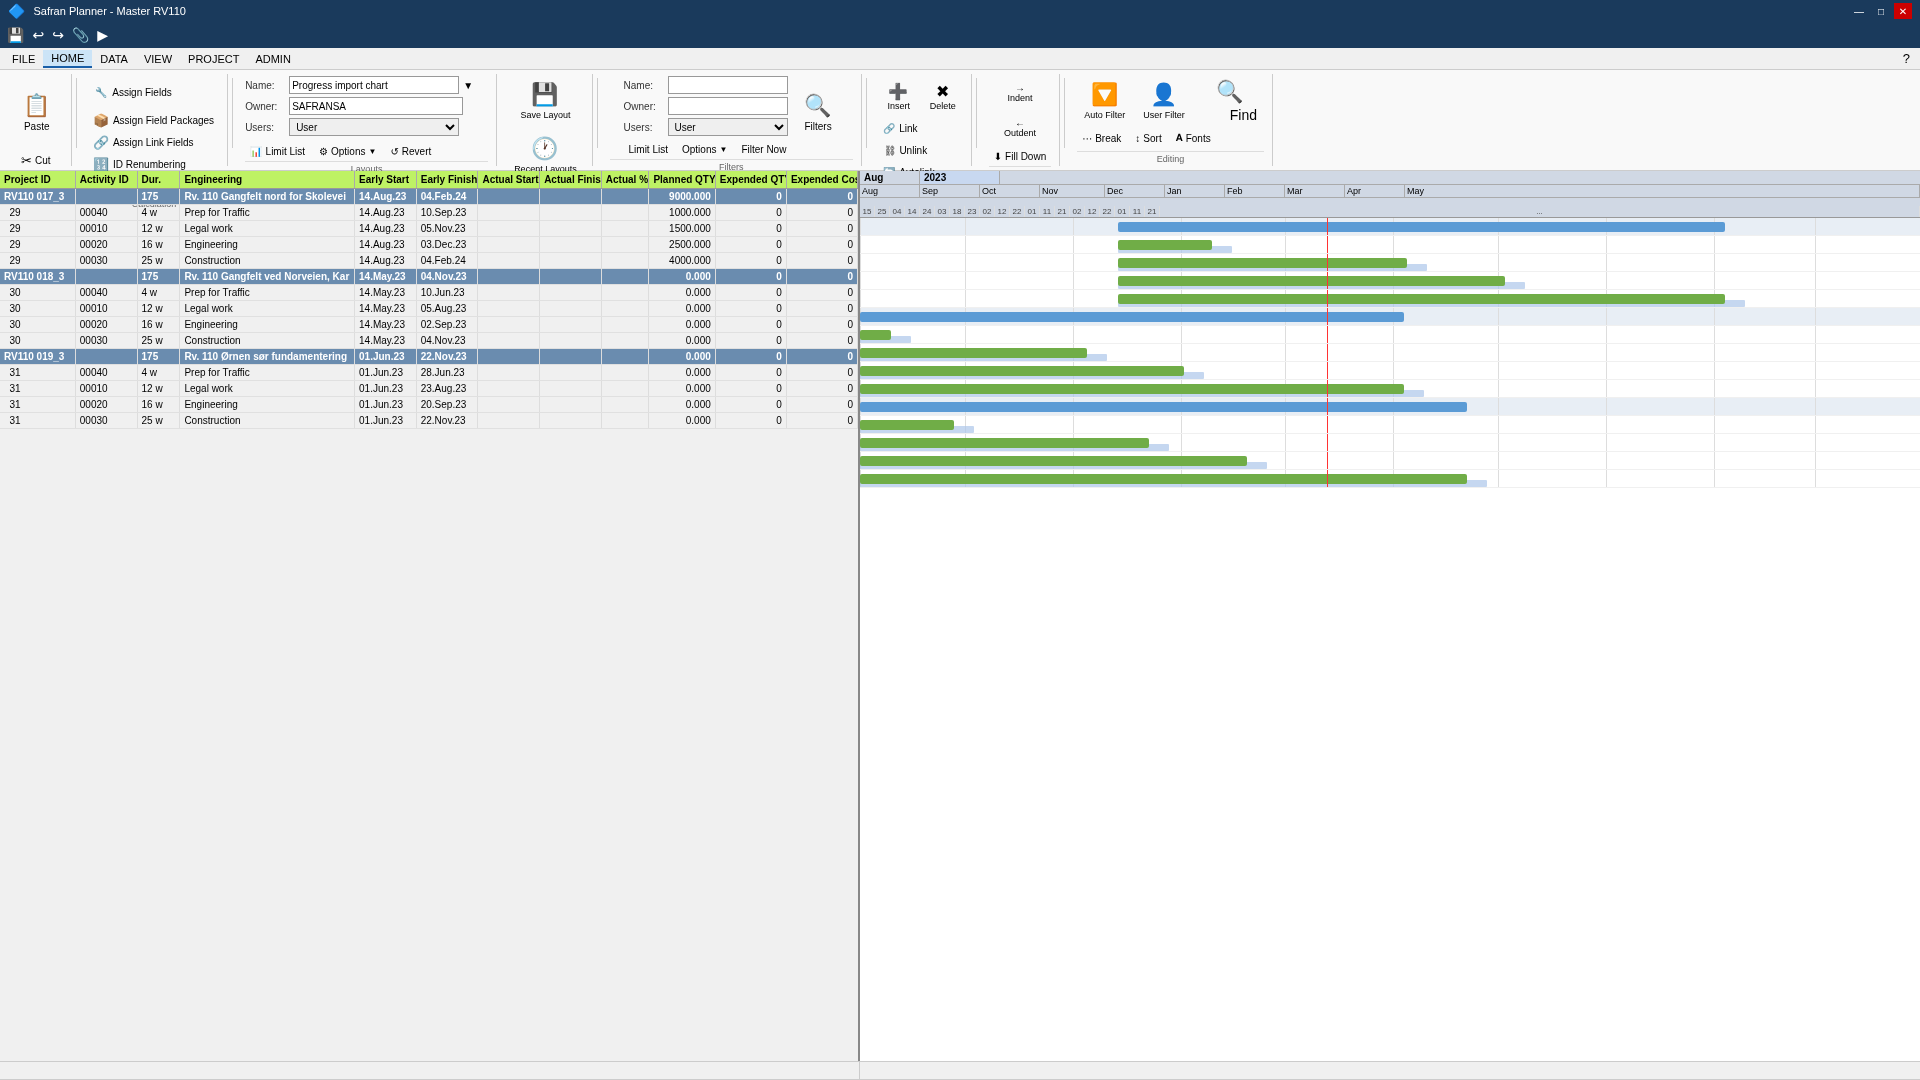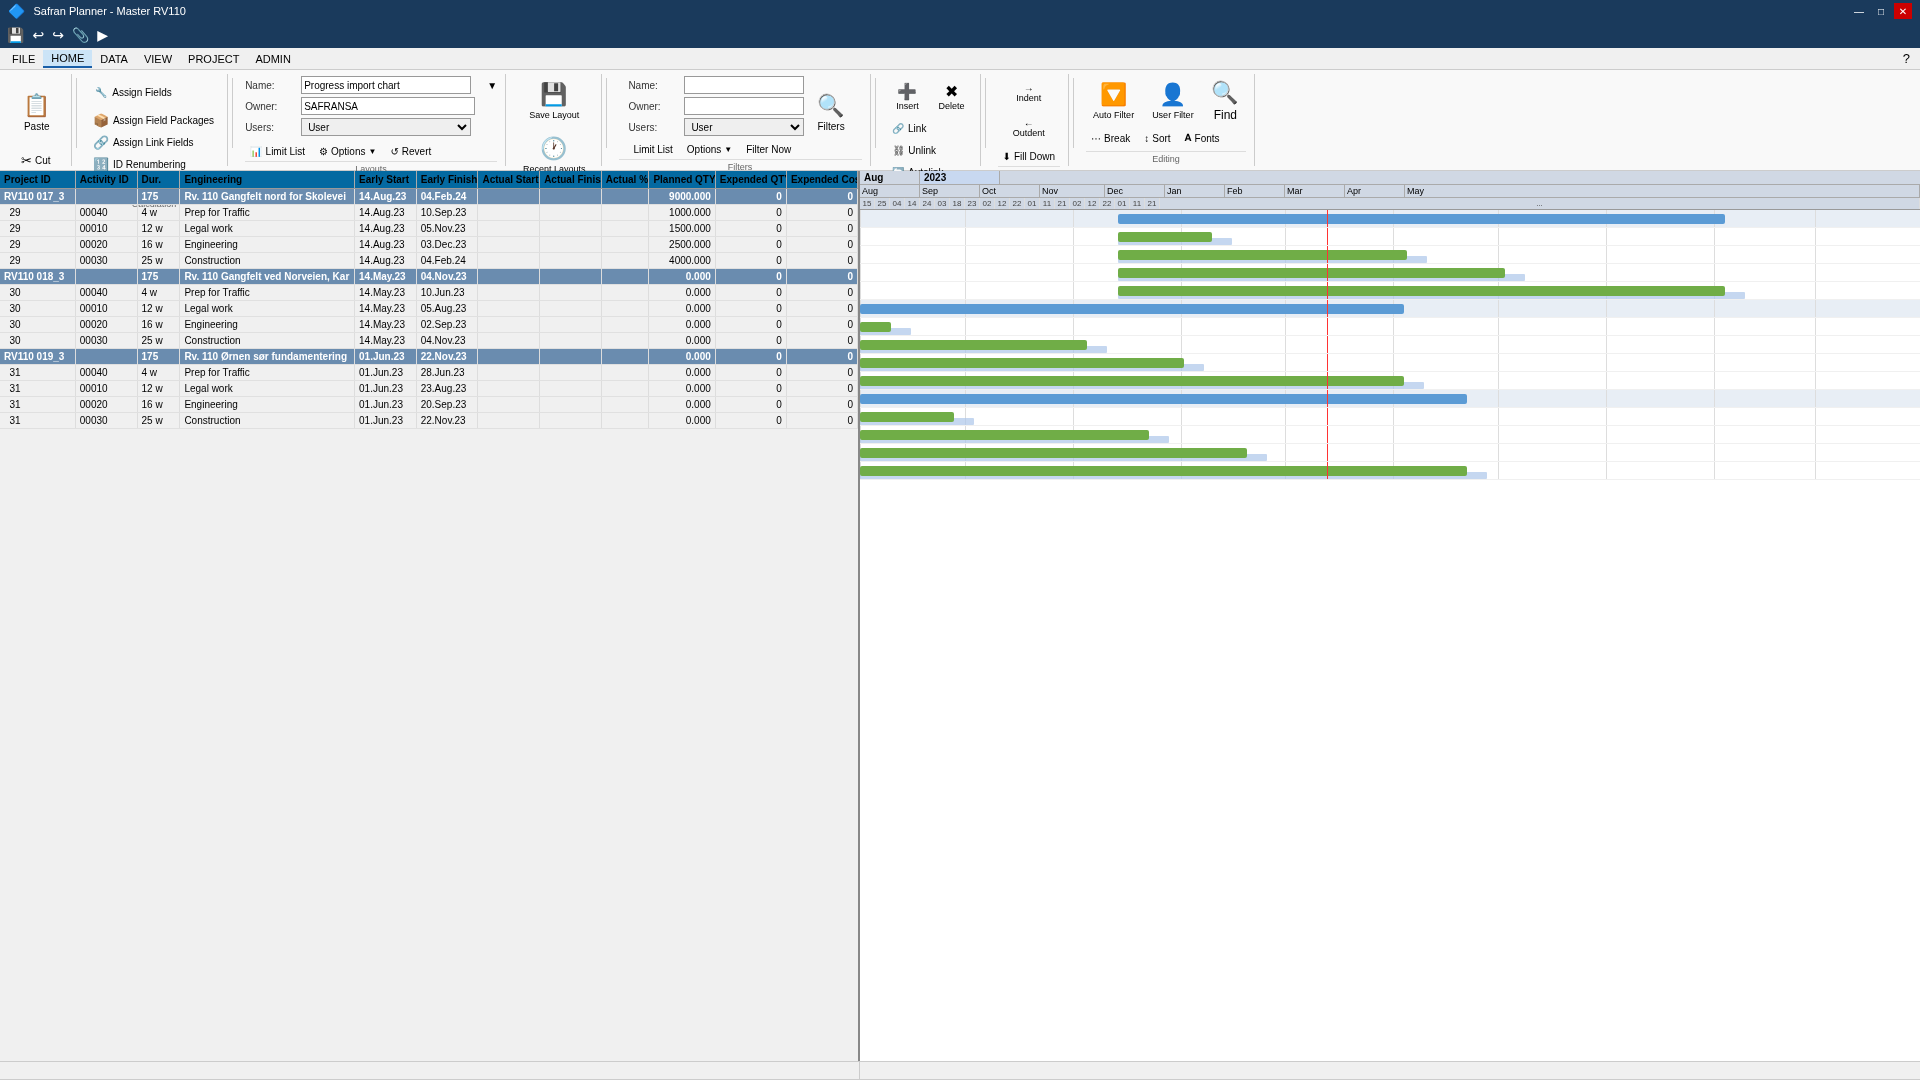--- a/index.html
+++ b/index.html
@@ -21,37 +21,37 @@
     #ribbon-content { display: flex; align-items: stretch; padding: 4px 8px; gap: 2px; height: 100px; }
     .ribbon-group { display: flex; flex-direction: column; align-items: center; border-right: 1px solid #ccc; padding: 2px 8px; min-width: 60px; }
     .ribbon-group-label { font-size: 9px; color: #666; margin-top: auto; padding-top: 2px; border-top: 1px solid #ddd; width: 100%; text-align: center; }
     .ribbon-group-content { display: flex; align-items: center; gap: 4px; flex: 1; }
     
     .ribbon-btn-large { display: flex; flex-direction: column; align-items: center; justify-content: center; padding: 4px 6px; cursor: pointer; border: 1px solid transparent; border-radius: 2px; min-width: 40px; height: 72px; font-size: 10px; text-align: center; }
     .ribbon-btn-large .btn-icon { font-size: 22px; margin-bottom: 2px; }
     
     .ribbon-btn-small { display: flex; align-items: center; gap: 3px; padding: 2px 4px; cursor: pointer; border: 1px solid transparent; border-radius: 2px; font-size: 10px; white-space: nowrap; height: 20px; }
     .ribbon-btn-small .btn-icon-sm { font-size: 13px; }
-    .layouts-field { display: flex; align-items: center; gap: 16px; font-size: 10px; }
+    .layouts-field { display: flex; align-items: center; gap: 4px; font-size: 10px; }
     .layouts-field label { color: #333; width: 40px; }
     .layouts-field input, .layouts-field select { height: 18px; font-size: 10px; border: 1px solid #999; padding: 0 2px; }
     .layouts-field input { width: 160px; }
     .layouts-field select { width: 160px; }
 
     
     #main { display: flex; flex-direction: column; height: calc(1080px - 22px - 22px - 100px - 28px); }
 
     
     #gantt-area { display: flex; flex: 1; overflow: hidden; }
     
     
     #grid-panel { width: 860px; display: flex; flex-direction: column; border-right: 2px solid #888; flex-shrink: 0; }
     
     
-    .grid-header { display: flex; background: #0369a1; border-bottom: 1px solid #999; font-size: 10px; font-weight: bold; }
+    .grid-header { display: flex; background: #bef264; border-bottom: 1px solid #999; font-size: 10px; font-weight: bold; }
     .grid-header-cell { padding: 3px 4px; border-right: 1px solid #aaa; overflow: hidden; white-space: nowrap; cursor: pointer; }
 
     
     .grid-body { flex: 1; overflow-y: auto; overflow-x: hidden; }
     .grid-row { display: flex; border-bottom: 1px solid #e0e0e0; font-size: 10px; }
     .grid-row.group-row { background: #6a8caf; color: white; font-weight: bold; }
     .grid-cell { padding: 2px 4px; border-right: 1px solid #ddd; overflow: hidden; white-space: nowrap; }
     .grid-cell.center { text-align: center; }
     .grid-cell.right { text-align: right; }
 
@@ -70,21 +70,21 @@
     .col-expcost { width: 75px; }
 
     
     #gantt-panel { flex: 1; display: flex; flex-direction: column; overflow: hidden; background: white; }
     .gantt-header { background: #d0d8e4; border-bottom: 1px solid #999; overflow: hidden; }
     .gantt-header-year { display: flex; font-size: 10px; font-weight: bold; border-bottom: 1px solid #aaa; }
     .gantt-header-year-cell { border-right: 1px solid #aaa; padding: 1px 4px; text-align: left; overflow: hidden; white-space: nowrap; }
     .gantt-header-months { display: flex; font-size: 9px; border-bottom: 1px solid #aaa; }
     .gantt-header-month { border-right: 1px solid #aaa; padding: 1px 2px; white-space: nowrap; overflow: hidden; }
     .gantt-header-weeks { display: flex; font-size: 8px; }
-    .gantt-header-week { border-right: 1px solid #ddd; padding: 1px 1px; white-space: nowrap; overflow: hidden; text-align: center; }
+    .gantt-header-week { border-right: 1px solid #ddd; padding: 1px 1px; white-space: nowrap; overflow: hidden; text-align: center; margin-top: 8px; }
 
     .gantt-body { flex: 1; overflow: hidden; position: relative; }
     .gantt-row { height: 18px; border-bottom: 1px solid #f0f0f0; position: relative; }
     .gantt-row.group-row { background: #e8eef5; }
 
     
     #hscroll-row { height: 18px; border-top: 1px solid #ccc; display: flex; }
     #grid-hscroll { width: 860px; border-right: 1px solid #ccc; overflow-x: scroll; }
     #gantt-hscroll { flex: 1; overflow-x: scroll; }
 
@@ -333,21 +333,21 @@
           <div class="ribbon-btn-large" style="height:50px;">
             <div class="btn-icon">🔽</div>
             <span style="font-size:9px;">Auto Filter</span>
           </div>
           <div class="ribbon-btn-large" style="height:50px;">
             <div class="btn-icon">👤</div>
             <span style="font-size:9px;">User Filter</span>
           </div>
           <div class="ribbon-btn-large" style="height:50px;">
             <div class="btn-icon">🔍</div>
-            <span style="font-size:12px;">Find</span>
+            <span style="font-size:14px;margin-left:27px;">Find</span>
           </div>
         </div>
         <div style="display:flex; gap:4px;">
           <div class="ribbon-btn-small">
             <span>⋯</span>
             <span>Break</span>
           </div>
           <div class="ribbon-btn-small">
             <span>↕</span>
             <span>Sort</span>

